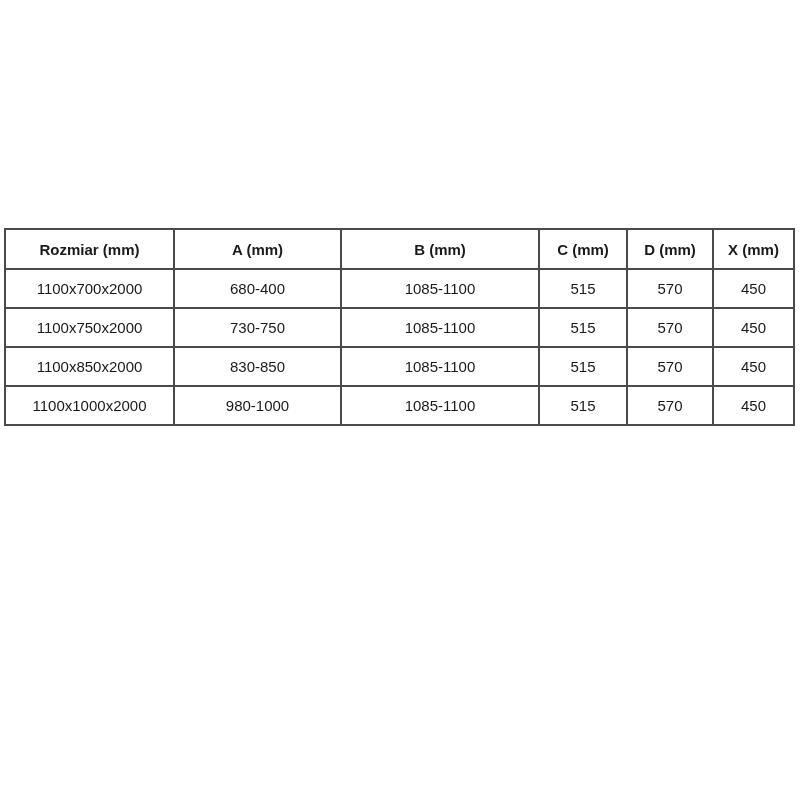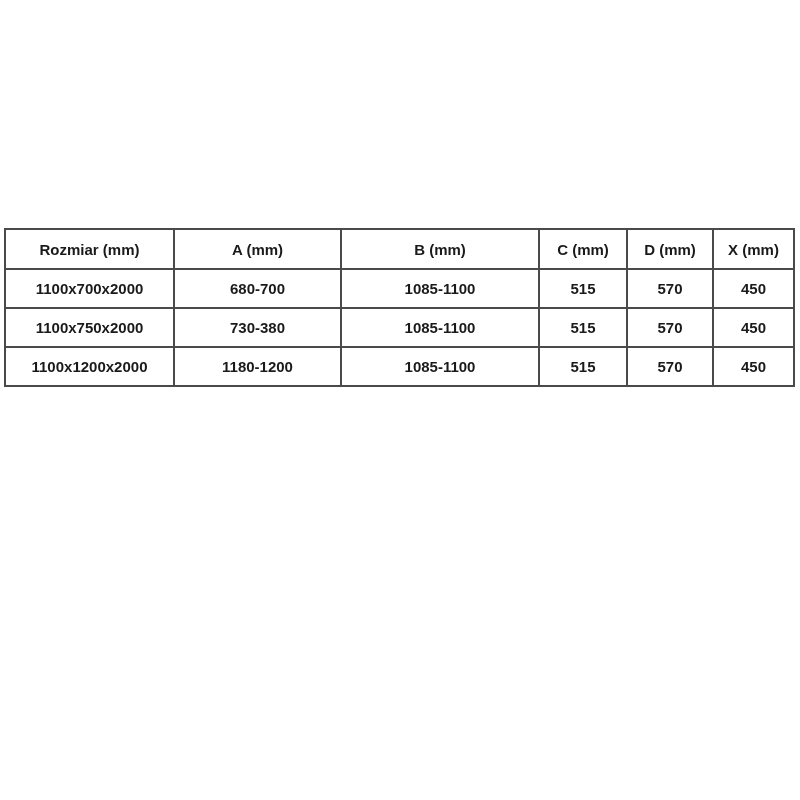--- a/index.html
+++ b/index.html
@@ -36,21 +36,21 @@
     padding: 0 2px;
     overflow: hidden;
     white-space: nowrap;
   }
   table.spec-table th {
     height: 38px;
     font-weight: bold;
   }
   table.spec-table td {
     height: 37px;
-    font-weight: bold;
+    font-weight: normal;
   }
 </style>
 </head>
 <body>
 
 <div class="page">
   <table class="spec-table">
     <colgroup>
         <col style="width: 169px;">
         <col style="width: 167px;">
@@ -65,37 +65,45 @@
           <th>A (mm)</th>
           <th>B (mm)</th>
           <th>C (mm)</th>
           <th>D (mm)</th>
           <th>X (mm)</th>
         </tr>
     </thead>
     <tbody>
         <tr>
           <td>1100x700x2000</td>
-          <td>680-700</td>
+          <td>680-400</td>
           <td>1085-1100</td>
           <td>515</td>
           <td>570</td>
           <td>450</td>
         </tr>
         <tr>
           <td>1100x750x2000</td>
-          <td>730-380</td>
+          <td>730-750</td>
           <td>1085-1100</td>
           <td>515</td>
           <td>570</td>
           <td>450</td>
         </tr>
         <tr>
-          <td>1100x1200x2000</td>
-          <td>1180-1200</td>
+          <td>1100x850x2000</td>
+          <td>830-850</td>
+          <td>1085-1100</td>
+          <td>515</td>
+          <td>570</td>
+          <td>450</td>
+        </tr>
+        <tr>
+          <td>1100x1000x2000</td>
+          <td>980-1000</td>
           <td>1085-1100</td>
           <td>515</td>
           <td>570</td>
           <td>450</td>
         </tr>
       </tbody>
   </table>
 </div>
 
 </body></html>

